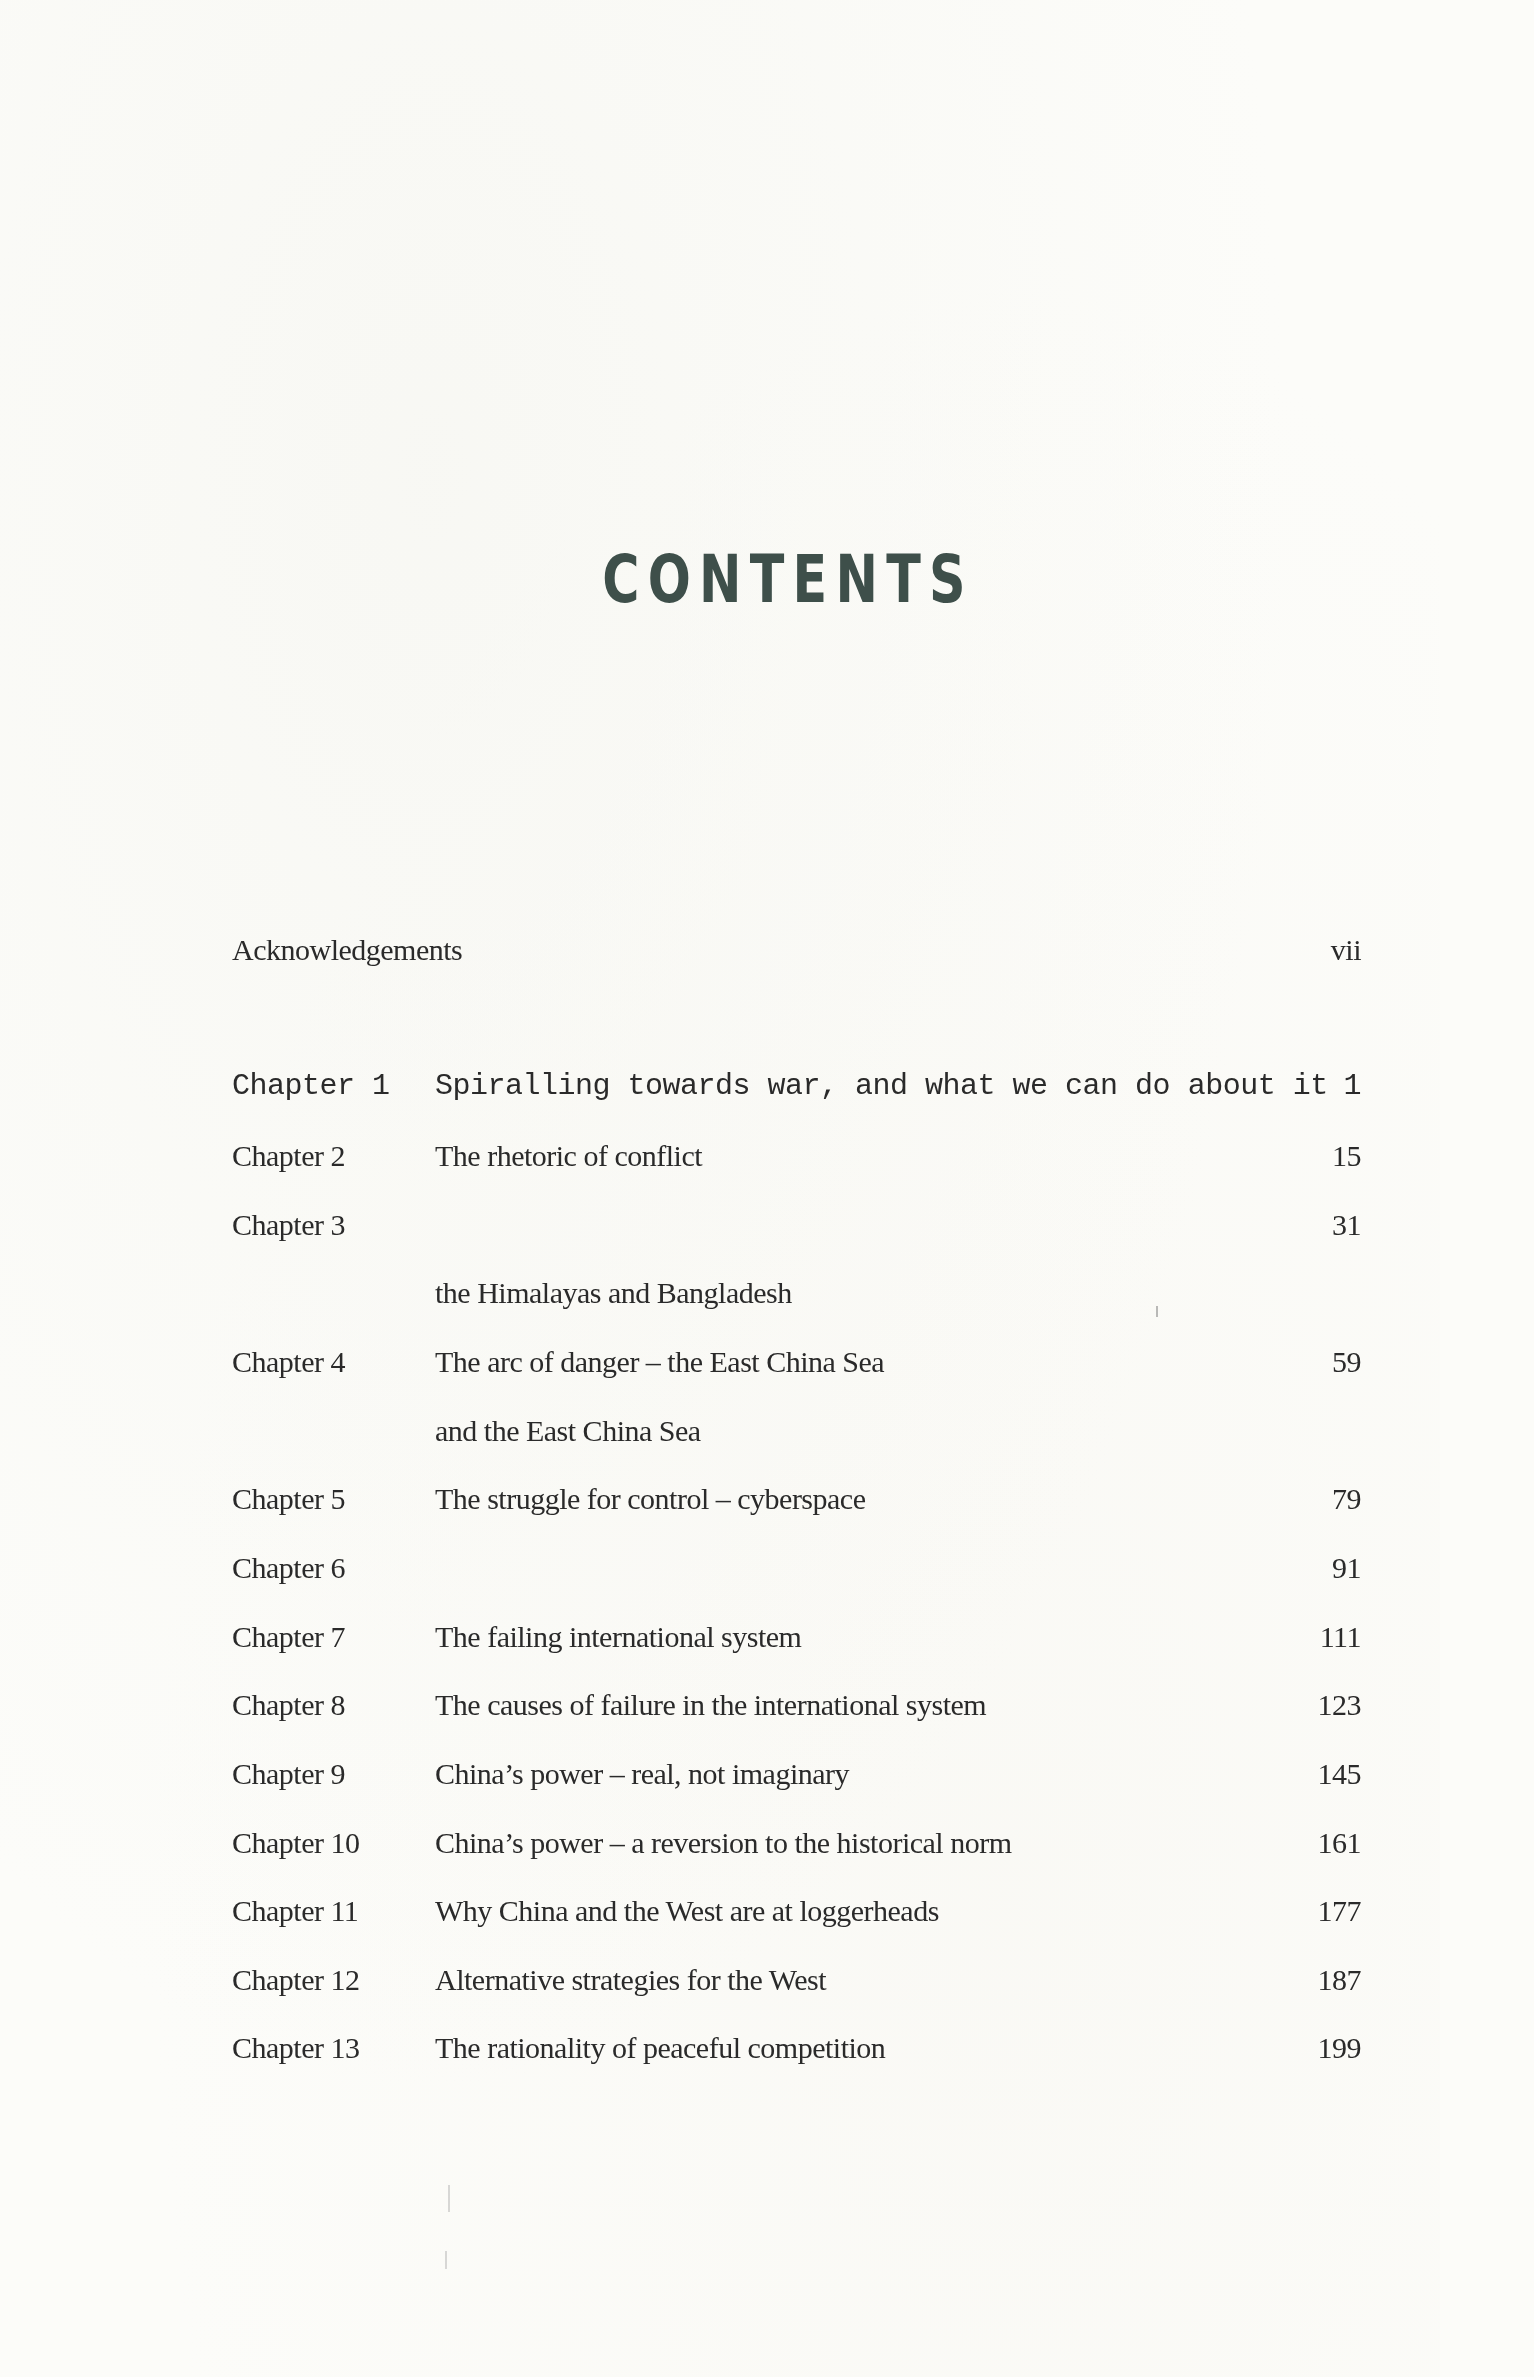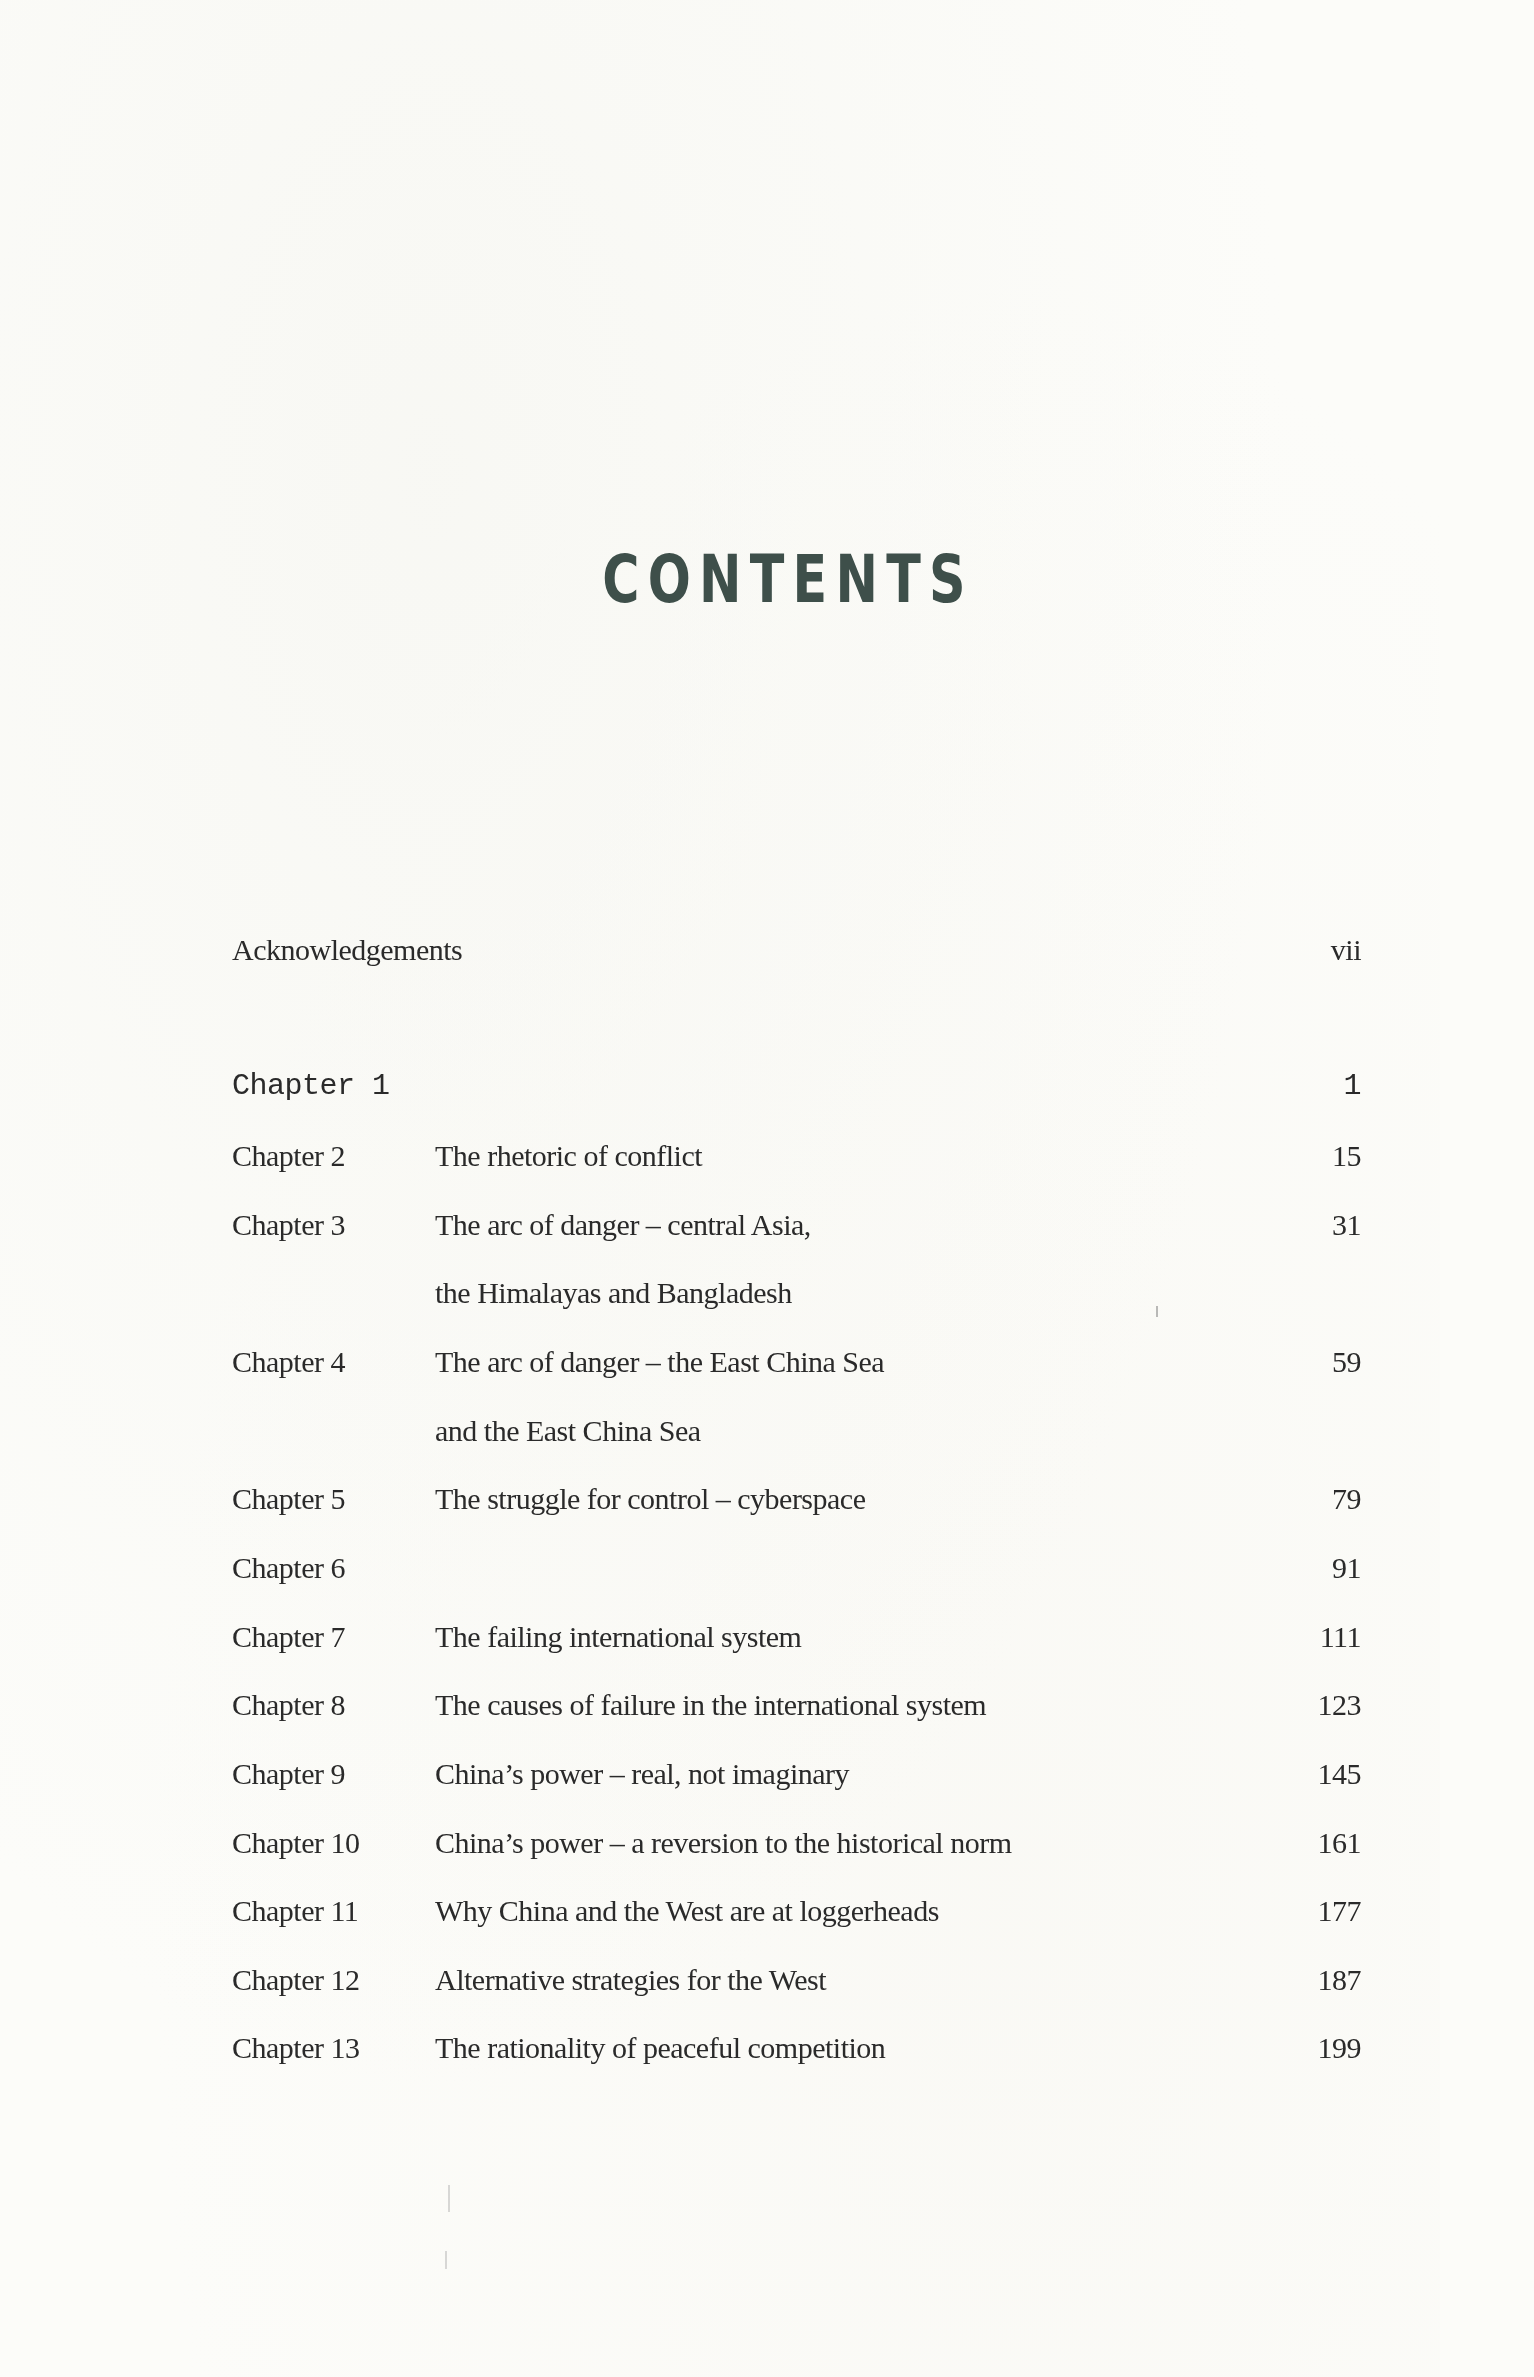--- a/index.html
+++ b/index.html
@@ -85,32 +85,32 @@
 
   <div class="toc">
 
     <div class="row ack" style="top:923px;">
       <span class="label">Acknowledgements</span>
       <span class="pg">vii</span>
     </div>
 
     <div class="row" style="top:1060px;font-family:Liberation Mono, monospace;">
       <span class="label">Chapter 1</span>
+      <span class="title">Spiralling towards war, and what we can do about it</span>
       <span class="pg">1</span>
     </div>
 
     <div class="row" style="top:1129px;">
       <span class="label">Chapter 2</span>
       <span class="title">The rhetoric of conflict</span>
       <span class="pg">15</span>
     </div>
 
     <div class="row" style="top:1198px;">
       <span class="label">Chapter 3</span>
-      <span class="title">The arc of danger – central Asia,</span>
       <span class="pg">31</span>
     </div>
     <div class="row" style="top:1266px;">
       <span class="title">the Himalayas and Bangladesh</span>
     </div>
 
     <div class="row" style="top:1335px;">
       <span class="label">Chapter 4</span>
       <span class="title">The arc of danger – the East China Sea</span>
       <span class="pg">59</span>

